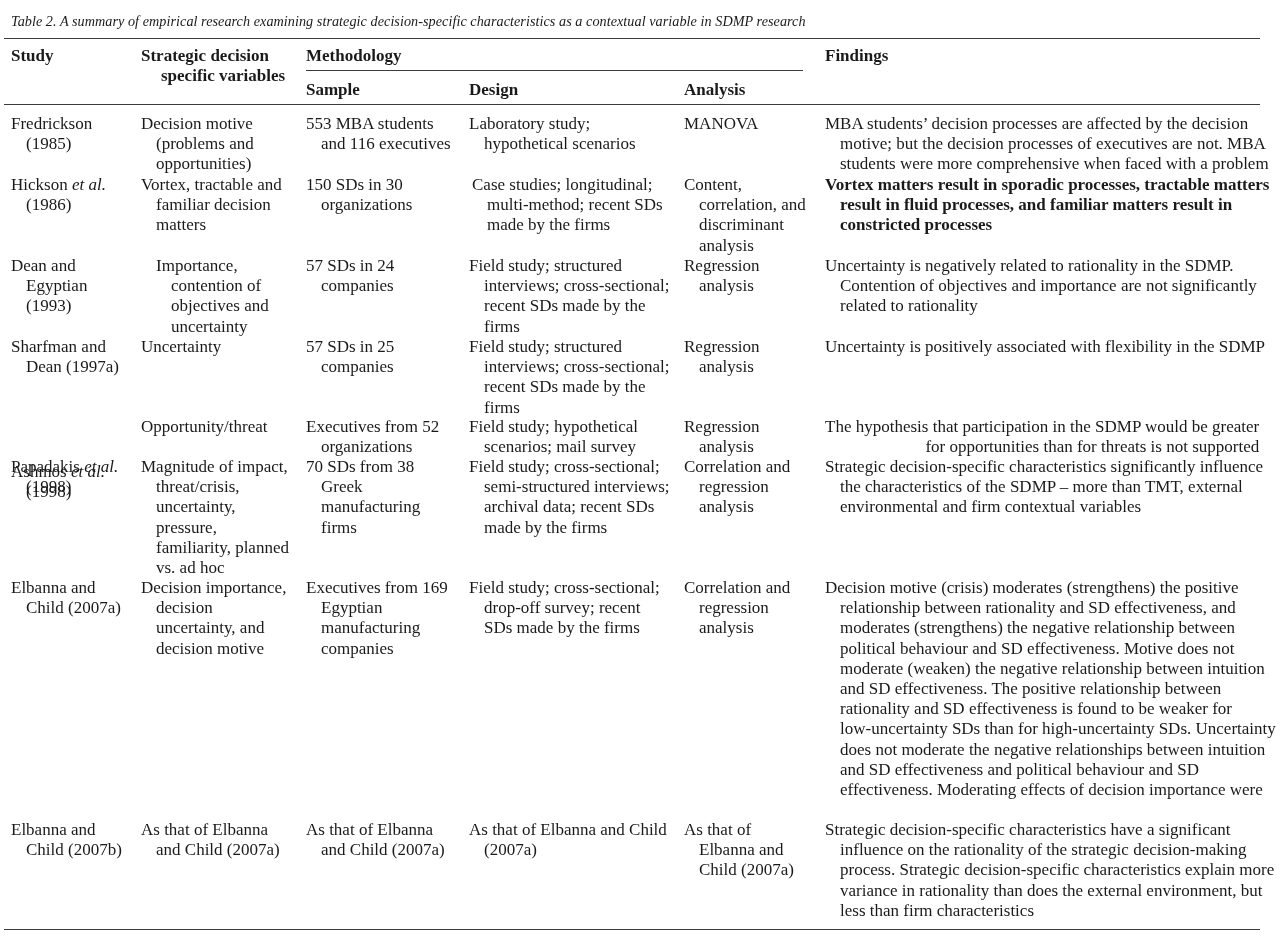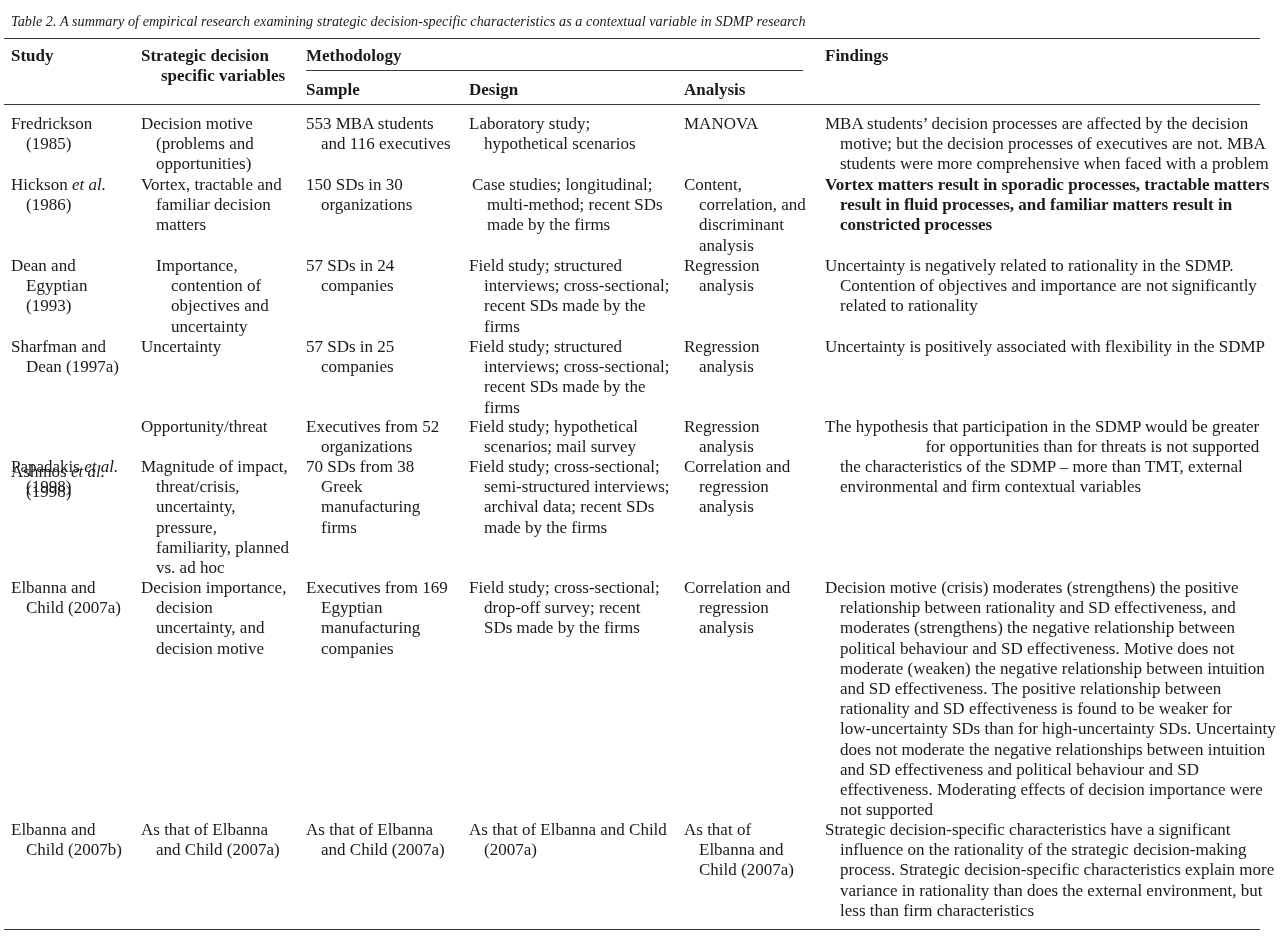--- a/index.html
+++ b/index.html
@@ -202,20 +202,21 @@
         <span class="ln indent">semi-structured interviews;</span>
         <span class="ln indent">archival data; recent SDs</span>
         <span class="ln indent">made by the firms</span>
       </div>
       <div class="cell" style="left: 684px; top: 457px;">
         <span class="ln">Correlation and</span>
         <span class="ln indent">regression</span>
         <span class="ln indent">analysis</span>
       </div>
       <div class="cell" style="left: 825px; top: 457px;">
+        <span class="ln">Strategic decision-specific characteristics significantly influence</span>
         <span class="ln indent">the characteristics of the SDMP – more than TMT, external</span>
         <span class="ln indent">environmental and firm contextual variables</span>
       </div>
     </div>
     <div>
       <div class="cell" style="left: 11px; top: 578px;">
         <span class="ln"><span>Elbanna and</span></span>
         <span class="ln indent"><span>Child (2007a)</span></span>
       </div>
       <div class="cell" style="left: 141px; top: 578px;">
@@ -245,21 +246,20 @@
         <span class="ln indent">relationship between rationality and SD effectiveness, and</span>
         <span class="ln indent">moderates (strengthens) the negative relationship between</span>
         <span class="ln indent">political behaviour and SD effectiveness. Motive does not</span>
         <span class="ln indent">moderate (weaken) the negative relationship between intuition</span>
         <span class="ln indent">and SD effectiveness. The positive relationship between</span>
         <span class="ln indent">rationality and SD effectiveness is found to be weaker for</span>
         <span class="ln indent">low-uncertainty SDs than for high-uncertainty SDs. Uncertainty</span>
         <span class="ln indent">does not moderate the negative relationships between intuition</span>
         <span class="ln indent">and SD effectiveness and political behaviour and SD</span>
         <span class="ln indent">effectiveness. Moderating effects of decision importance were</span>
-        <span class="ln indent">not supported</span>
       </div>
     </div>
     <div>
       <div class="cell" style="left: 11px; top: 820px;">
         <span class="ln"><span>Elbanna and</span></span>
         <span class="ln indent"><span>Child (2007b)</span></span>
       </div>
       <div class="cell" style="left: 141px; top: 820px;">
         <span class="ln">As that of Elbanna</span>
         <span class="ln indent">and Child (2007a)</span>

